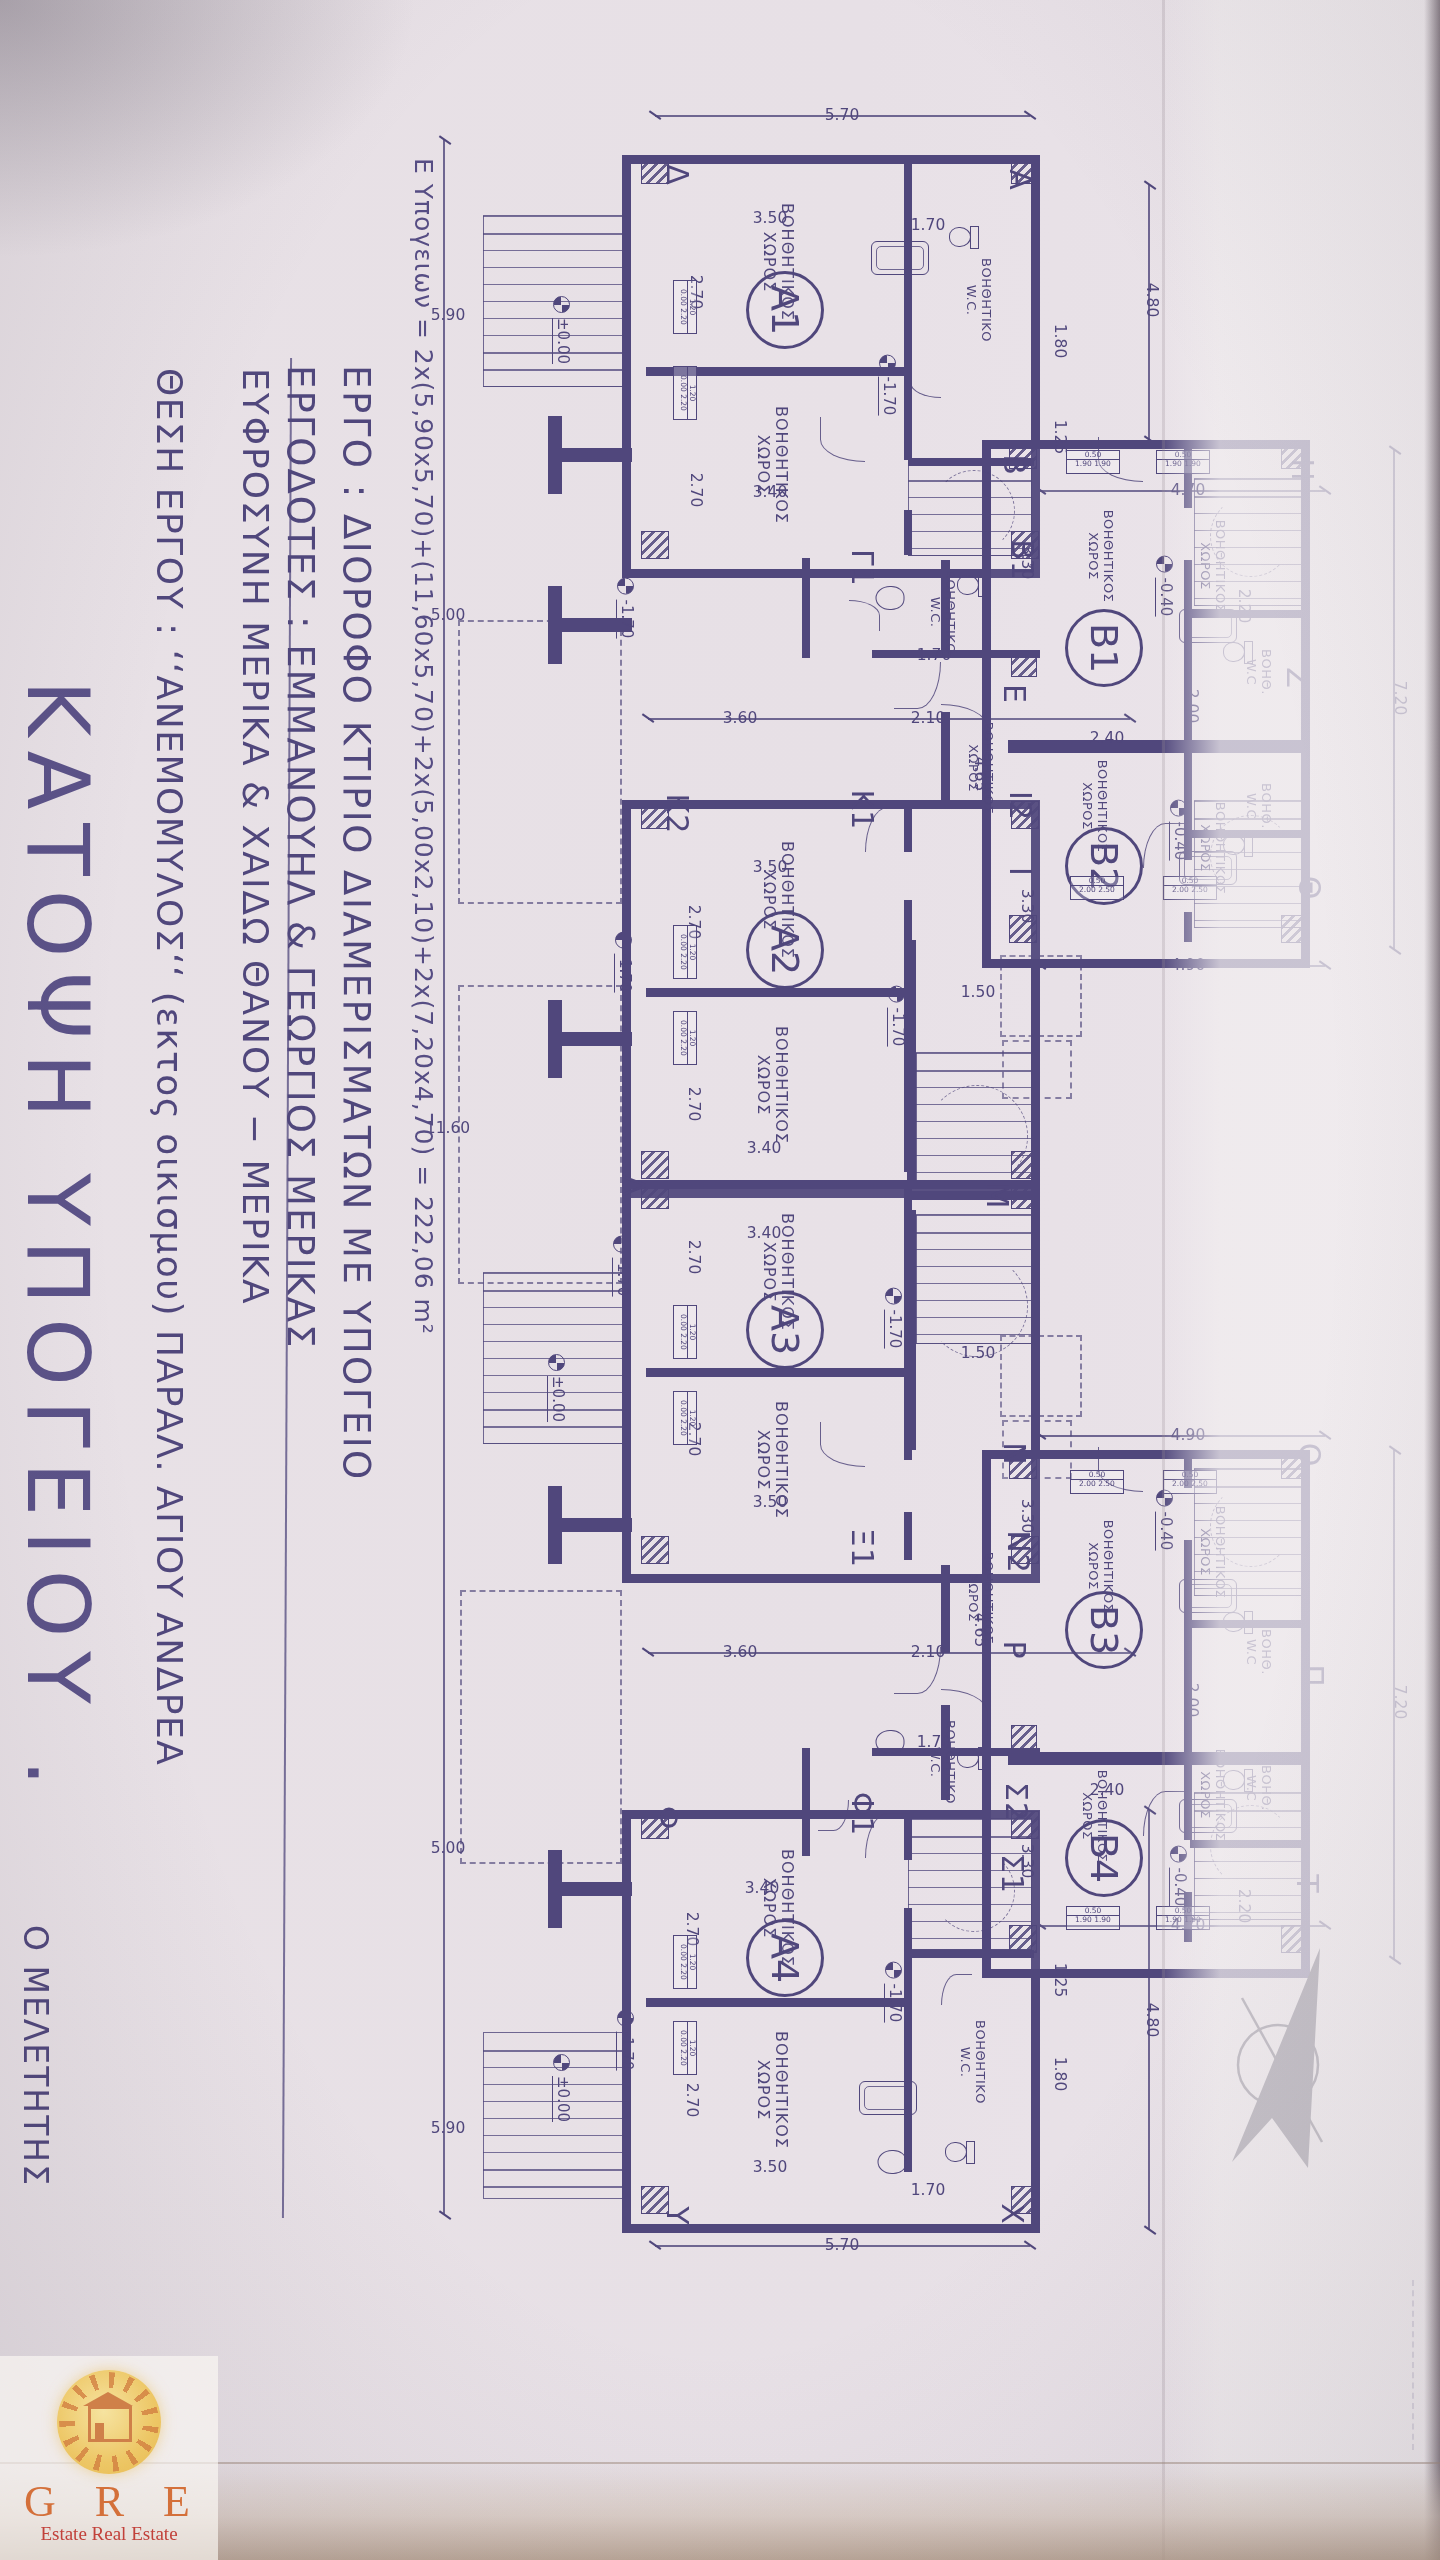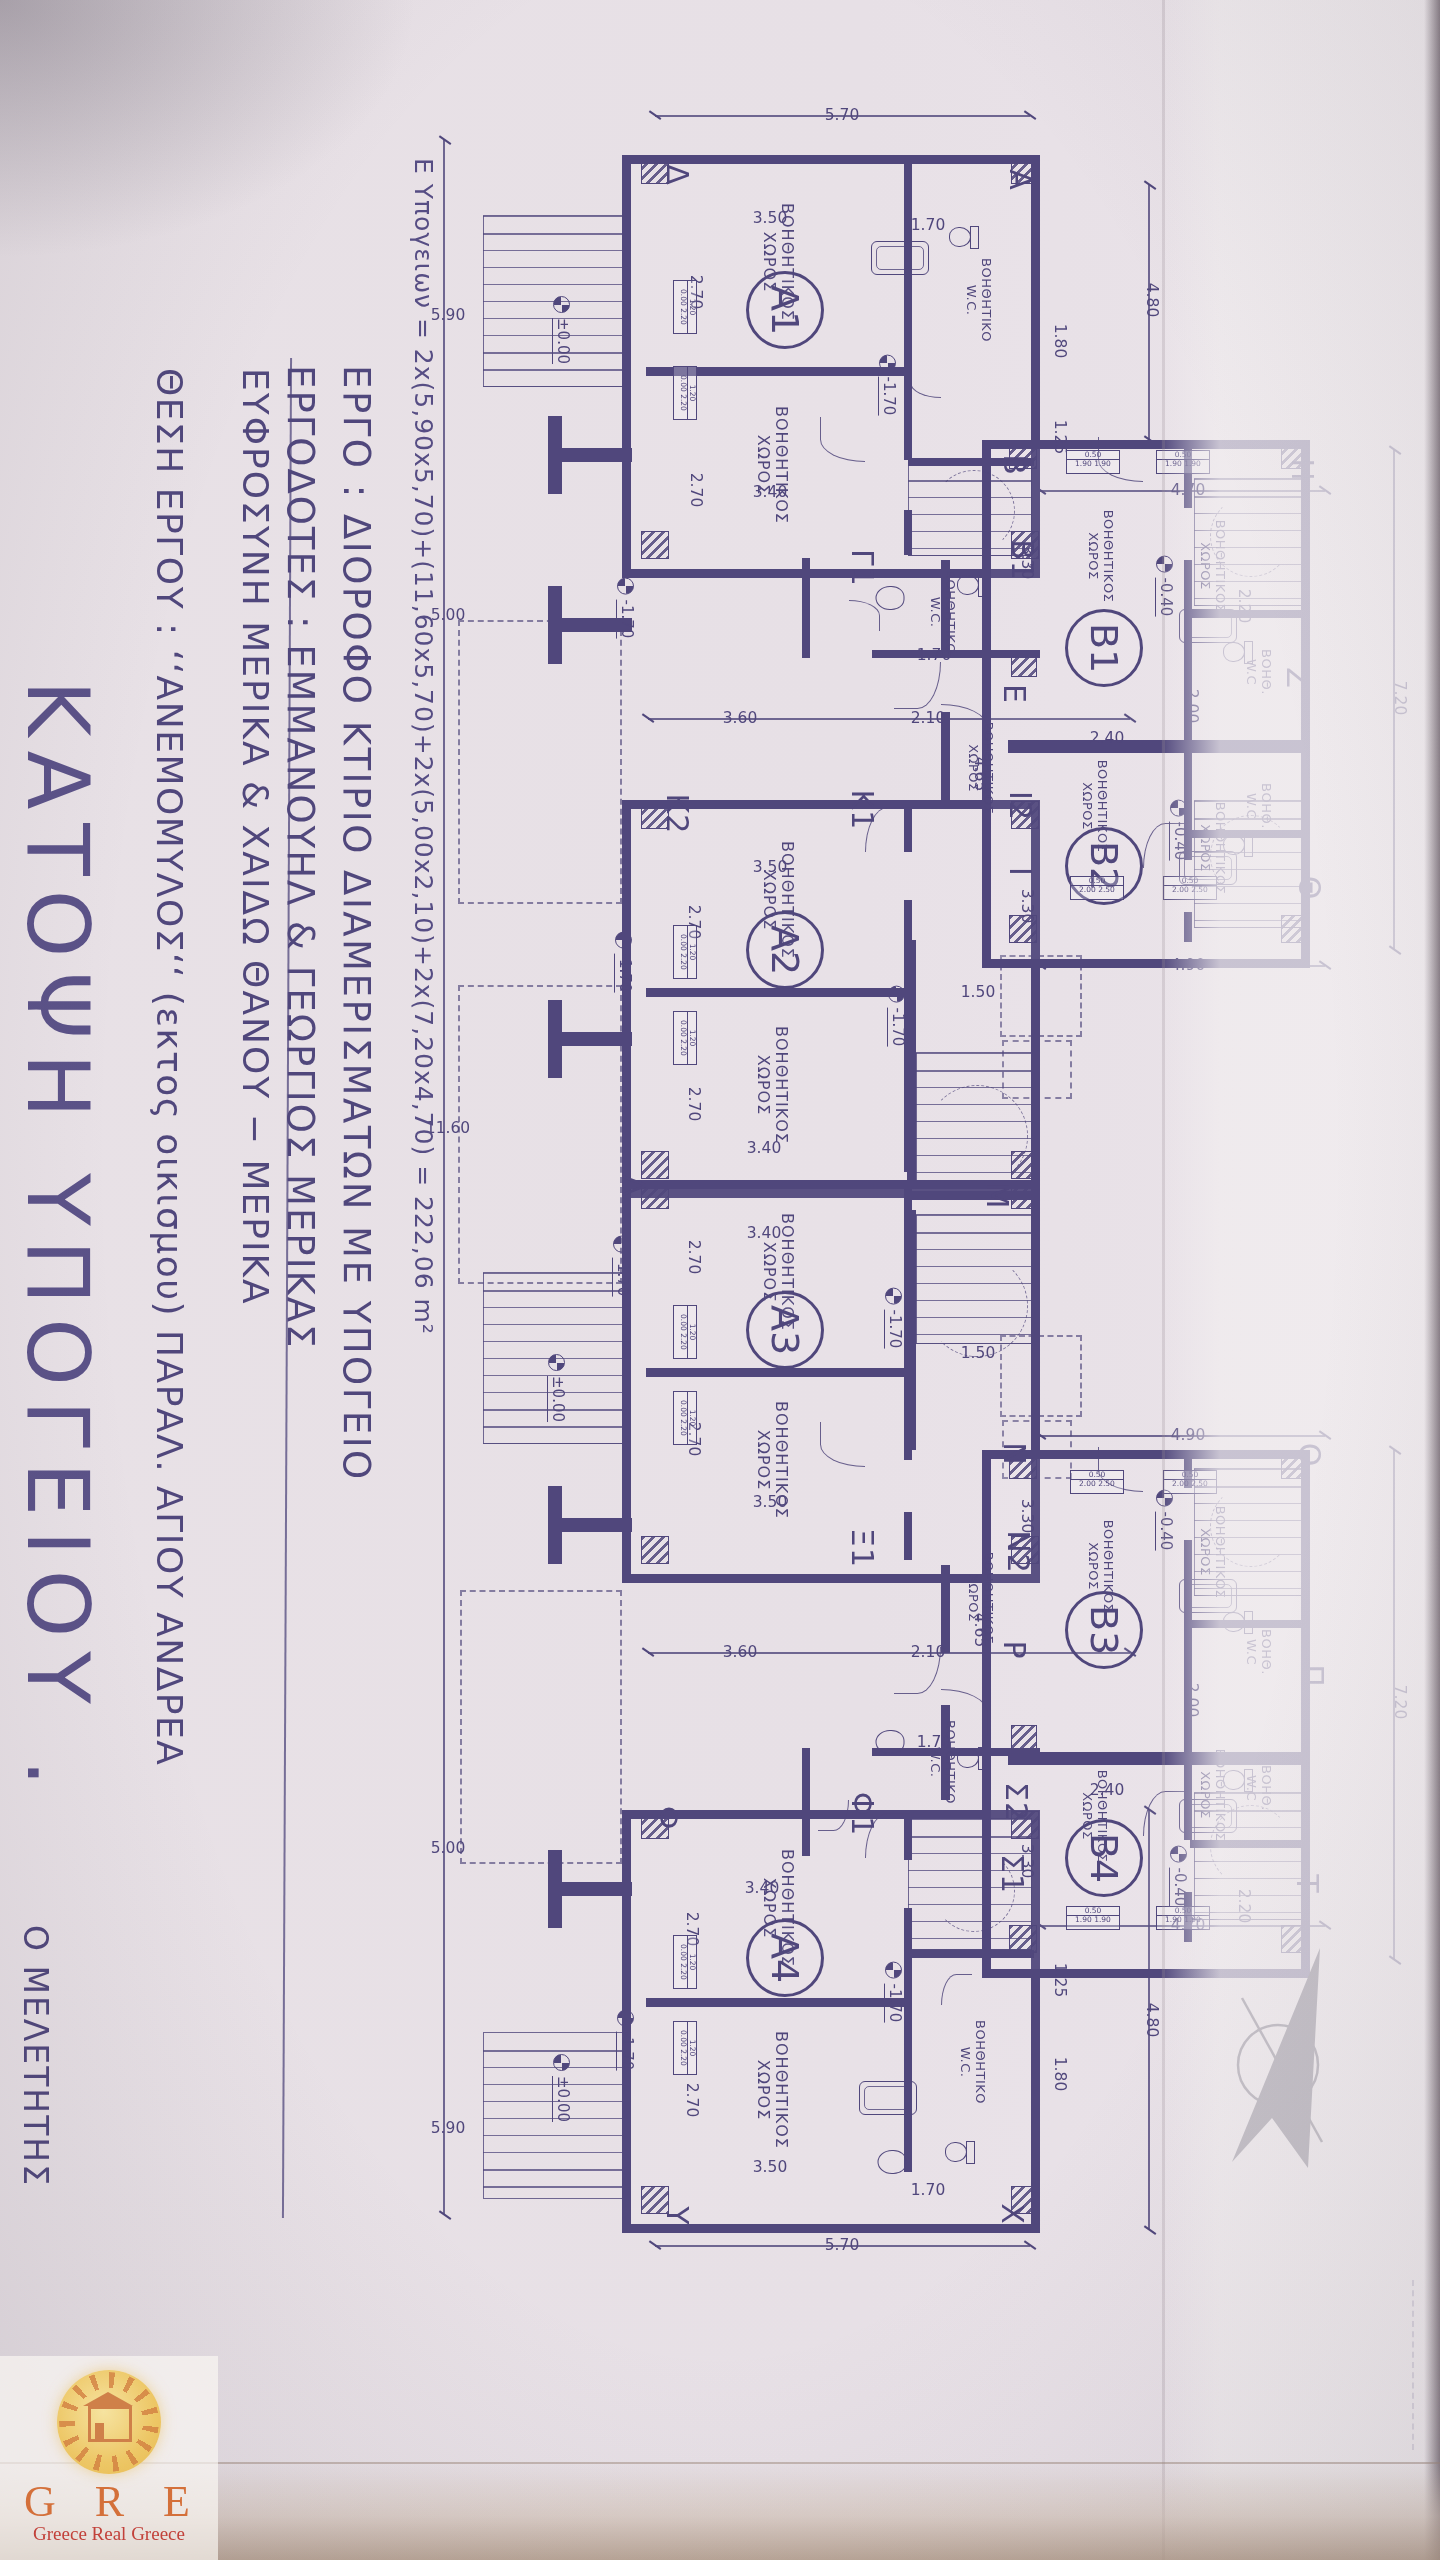--- a/index.html
+++ b/index.html
@@ -637,16 +637,16 @@
   <div class="ov" id="ov-bottom"></div>
   <div class="ov" id="ov-crease"></div>
   <div class="ov" id="ov-vig"></div>
 
   <div id="gre">
     <div id="gre-sun">
       <div id="gre-ring"></div>
       <div id="gre-house"></div>
     </div>
     <div id="gre-acronym">G R E</div>
-    <div id="gre-name">Greece Real Greece</div>
+    <div id="gre-name">Estate Real Estate</div>
   </div>
 
 </div>
 
 </body></html>

